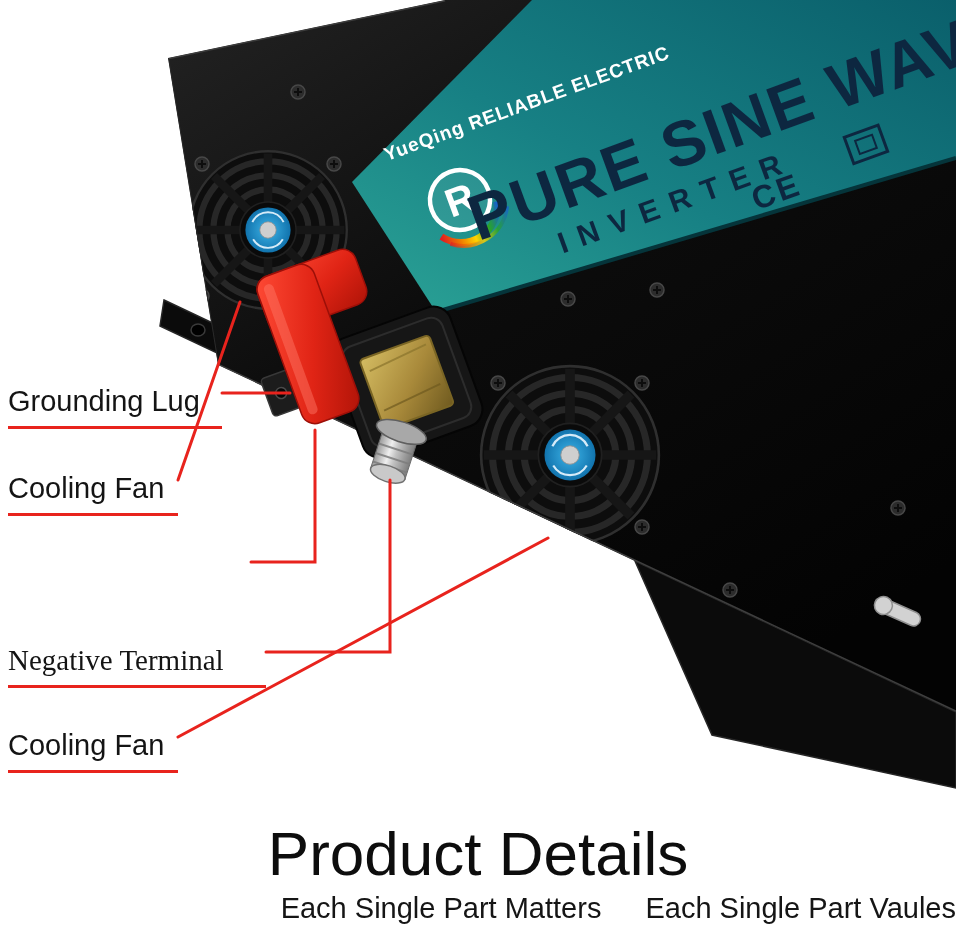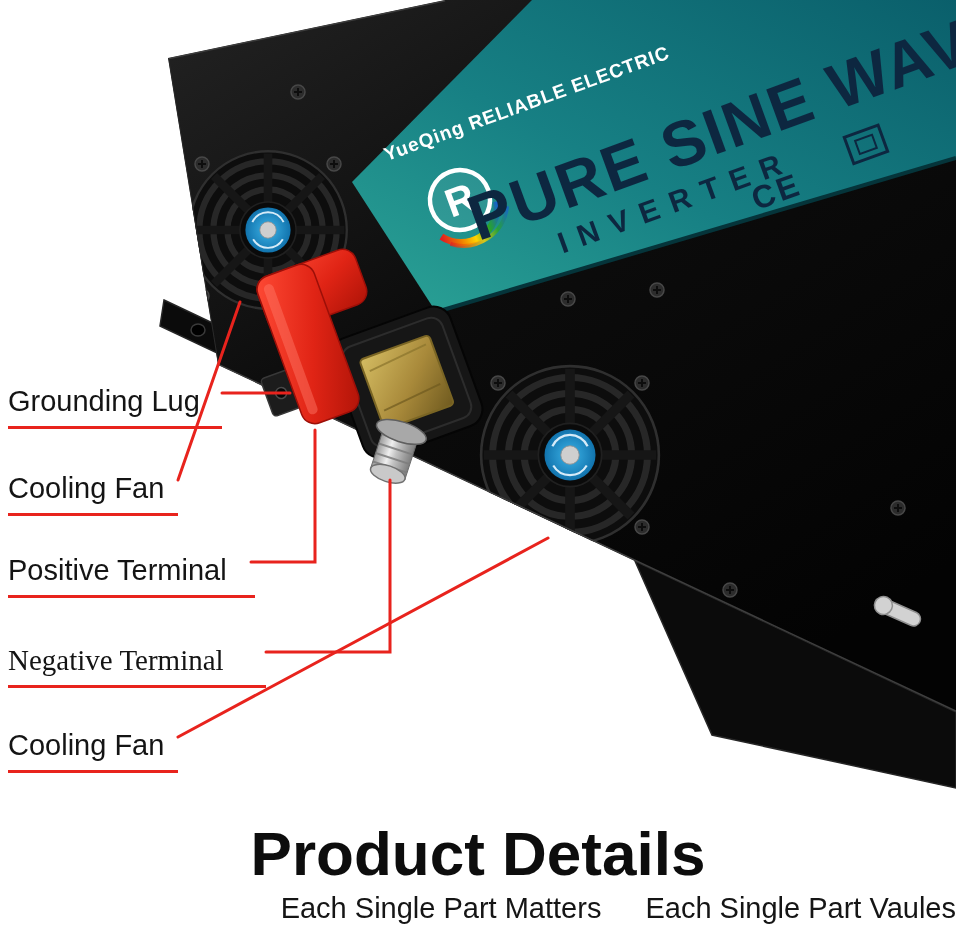--- a/index.html
+++ b/index.html
@@ -13,21 +13,21 @@
     position:absolute;left:8px;color:#141414;font-size:29px;line-height:34px;
     border-bottom:3px solid #e8231d;padding:0 2px 8px 0;white-space:nowrap;margin-top:36px;
   }
   .c0{top:348px;width:212px;}
   .c1{top:435px;width:168px;}
   .c2{top:517px;width:245px;}
   .c3{top:607px;width:256px;font-family:Liberation Serif, serif;}
   .c4{top:692px;width:168px;}
   .footer-title{
     position:absolute;left:0;top:818px;width:100%;text-align:center;
-    font-size:62px;font-weight:bold;color:#0d0d0d;letter-spacing:0px;
+    font-size:62px;font-weight:normal;color:#0d0d0d;letter-spacing:0px;
   }
   .footer-sub{
     position:absolute;left:0;top:892px;width:100%;text-align:right;
     font-size:29px;color:#151515;
   }
   .footer-sub .gap{display:inline-block;width:44px;}
   svg text{font-family:"Liberation Sans",sans-serif;}
 </style>
 </head>
 <body>
@@ -209,21 +209,20 @@
       <polyline points="222,393 290,393"></polyline>
       <polyline points="178,480 240,302"></polyline>
       <polyline points="251,562 315,562 315,430"></polyline>
       <polyline points="266,652 390,652 390,480"></polyline>
       <polyline points="178,737 548,538"></polyline>
     </g>
   </svg>
 
   <div class="callout c0">Grounding Lug</div>
   <div class="callout c1">Cooling Fan</div>
-  <div class="callout c2">Positive Terminal</div>
   <div class="callout c3">Negative Terminal</div>
   <div class="callout c4">Cooling Fan</div>
 
   <div class="footer-title">Product Details</div>
   <div class="footer-sub">
     <span>Each Single Part Matters</span><span class="gap"></span><span>Each Single Part Vaules</span>
   </div>
 
 </div>
 

